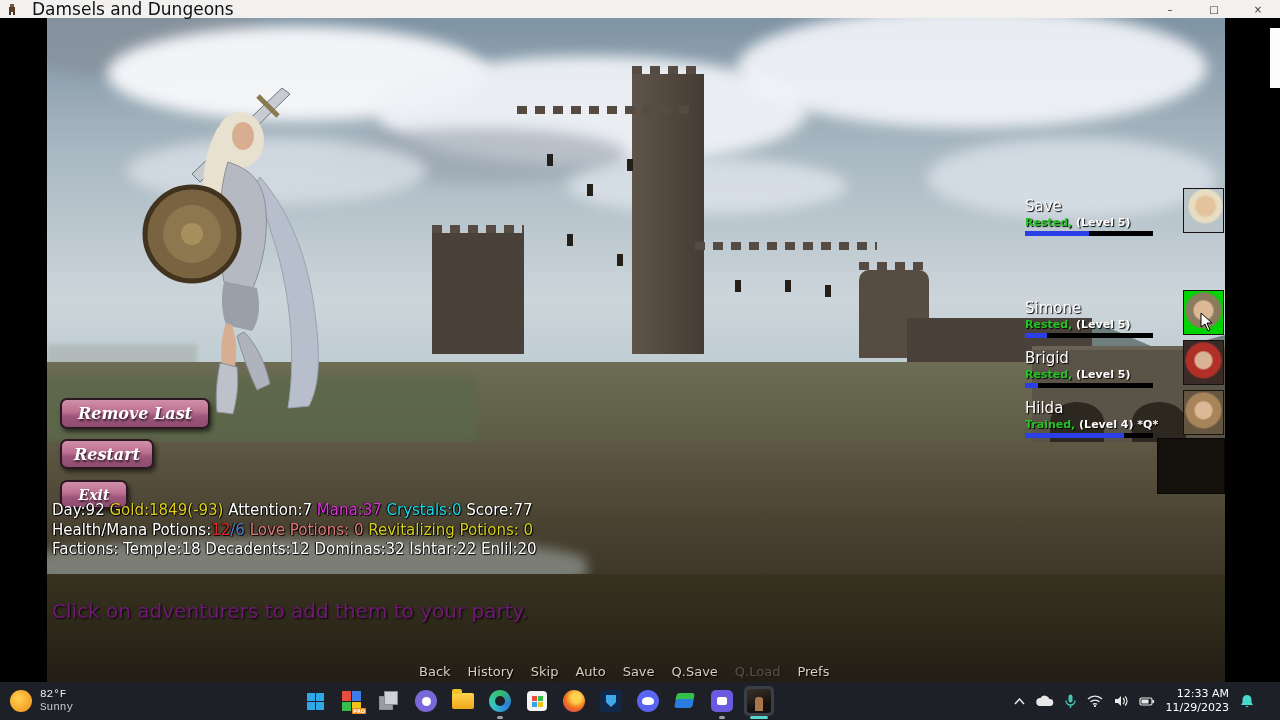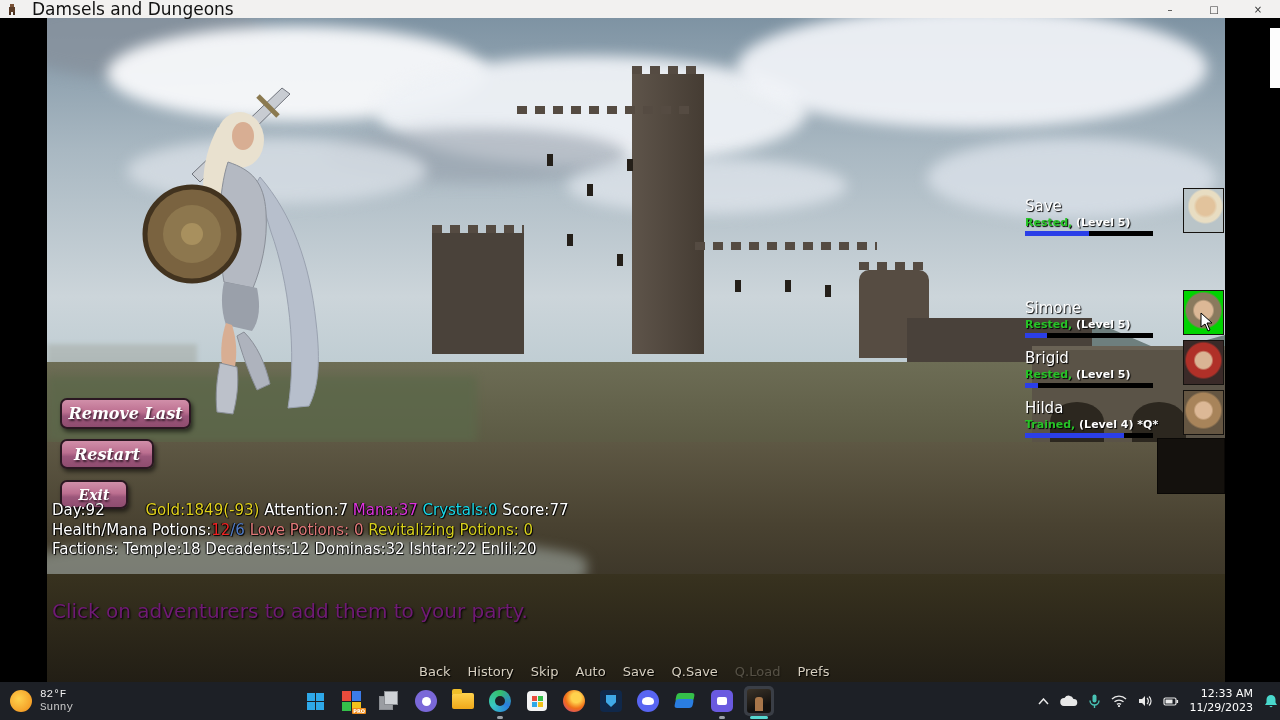--- a/index.html
+++ b/index.html
@@ -52,21 +52,21 @@
   
   .pink-btn { position:absolute; border:2px solid #2b1822; border-radius:7px;
      background:linear-gradient(180deg,#d18fa9 0%,#bc6f90 45%,#9c577b 60%,#8e4c6f 100%);
      color:#fff; font-family:"DejaVu Serif", serif; font-style:italic; font-weight:bold;
      display:flex; align-items:center; justify-content:center;
      text-shadow:1px 2px 2px #3a1e2e; box-shadow:2px 3px 4px rgba(0,0,0,.55); cursor:pointer; }
 
   
   #stats { position:absolute; left:5px; top:483px; font-size:15px; line-height:19.5px;
      color:#fff; text-shadow:1px 1px 1px #000, -1px 0 1px #000; white-space:nowrap; }
-  .c-gold { color:#e0d01c;margin-left:36px; } .c-mana { color:#dd33dd; } .c-cryst { color:#18d8e8; }
+  .c-gold { color:#e0d01c; } .c-mana { color:#dd33dd; } .c-cryst { color:#18d8e8; }
   .c-red { color:#ee2222; } .c-blue { color:#4f7bc8; } .c-love { color:#e07878; }
   .c-revit { color:#d6cf1d; }
   #instruction { position:absolute; left:5px; top:581px; font-size:20px; color:#701a75;
      text-shadow:1px 1px 2px #000; }
 
   
   .adv { position:absolute; left:978px; width:200px; cursor:pointer; }
   .adv .nm { font-size:15px; color:#fff; text-shadow:1px 1px 1px #000; }
   .adv .st { font-size:11px; font-weight:bold; color:#fff; text-shadow:1px 1px 1px #000; margin-top:1px; }
   .adv .st .grn { color:#27c427; }
@@ -147,21 +147,21 @@
   .ic-blue i { position:absolute; width:18px; height:9px; border-radius:3px; transform:skewX(-12deg); }
   .ic-blue i:nth-child(1){ left:2px; top:3px; background:#35c04a; }
   .ic-blue i:nth-child(2){ left:1px; top:9px; background:#2a7de0; }
   .ic-clip { width:22px; height:22px; border-radius:5px; background:#6a5ae0;
      display:flex; align-items:center; justify-content:center; }
   .ic-clip i { width:10px; height:8px; background:#fff; border-radius:2px; }
   .ic-game { width:24px; height:24px; border-radius:3px;
      background:linear-gradient(160deg,#3a3228,#141210 70%); display:flex; align-items:flex-end; justify-content:center; }
   .ic-game i { width:8px; height:14px; background:#a8764a; border-radius:3px 3px 0 0; margin-bottom:2px; }
 
-  #tb-right { margin-left:auto; display:flex; align-items:center; gap:11px; padding-right:2px; }
+  #tb-right { margin-left:auto; display:flex; align-items:center; gap:11px; padding-right:26px; }
   .tray-g { display:flex; align-items:center; justify-content:center; cursor:pointer; color:#e8e8e8; }
   #clock { text-align:right; font-size:11px; color:#fff; line-height:14px; cursor:pointer; }
 </style>
 </head>
 <body>
 
 <div id="titlebar">
   <svg class="app-ico" viewBox="0 0 12 12">
     <rect x="4" y="1" width="4" height="3" fill="#7a5236"></rect>
     <rect x="3" y="4" width="6" height="5" fill="#5c3e28"></rect>
@@ -241,21 +241,21 @@
     <path d="M88,80 C112,88 124,100 126,130 C128,160 121,186 113,206 L84,200 C77,160 78,110 88,80 Z" fill="#b4b9c2" stroke="#8a8f98" stroke-width="1"></path>
     <path d="M84,200 L117,206 C121,226 119,239 112,249 L86,243 C81,228 81,214 84,200 Z" fill="#9aa0aa"></path>
     <path d="M92,243 C97,259 97,271 95,285 L82,283 C80,267 82,253 86,241 Z" fill="#d8ae93"></path>
     <path d="M80,281 L97,285 C99,301 97,317 93,332 L77,330 C75,313 77,296 80,281 Z" fill="#bcc1ca" stroke="#8a8f98" stroke-width="1"></path>
     <path d="M104,250 C117,263 125,281 130,302 L117,308 C108,289 102,271 97,254 Z" fill="#aeb3bd" stroke="#8a8f98" stroke-width="1"></path>
     <circle cx="52" cy="152" r="47" fill="#7a6340" stroke="#42331f" stroke-width="5"></circle>
     <circle cx="52" cy="152" r="29" fill="#8d774e"></circle>
     <circle cx="52" cy="152" r="11" fill="#a8905e"></circle>
   </svg>
 
-  <button class="pink-btn" style="left:13px;top:380px;width:131px;height:31px;font-size:16px;">Remove Last</button>
+  <button class="pink-btn" style="left:13px;top:380px;width:150px;height:31px;font-size:16px;">Remove Last</button>
   <button class="pink-btn" style="left:13px;top:421px;width:94px;height:30px;font-size:16px;">Restart</button>
   <button class="pink-btn" style="left:13px;top:462px;width:68px;height:29px;font-size:14px;">Exit</button>
 
   <div id="stats">
     <div><span>Day:92</span> <span class="c-gold">Gold:1849(-93)</span> <span>Attention:7</span> <span class="c-mana">Mana:37</span> <span class="c-cryst">Crystals:0</span> <span>Score:77</span></div>
     <div><span>Health/Mana Potions:</span><span class="c-red">12</span><span class="c-blue">/6</span> <span class="c-love">Love Potions: 0</span> <span class="c-revit">Revitalizing Potions: 0</span></div>
     <div>Factions: Temple:18 Decadents:12 Dominas:32 Ishtar:22 Enlil:20</div>
   </div>
 
   <div id="instruction">Click on adventurers to add them to your party.</div>

